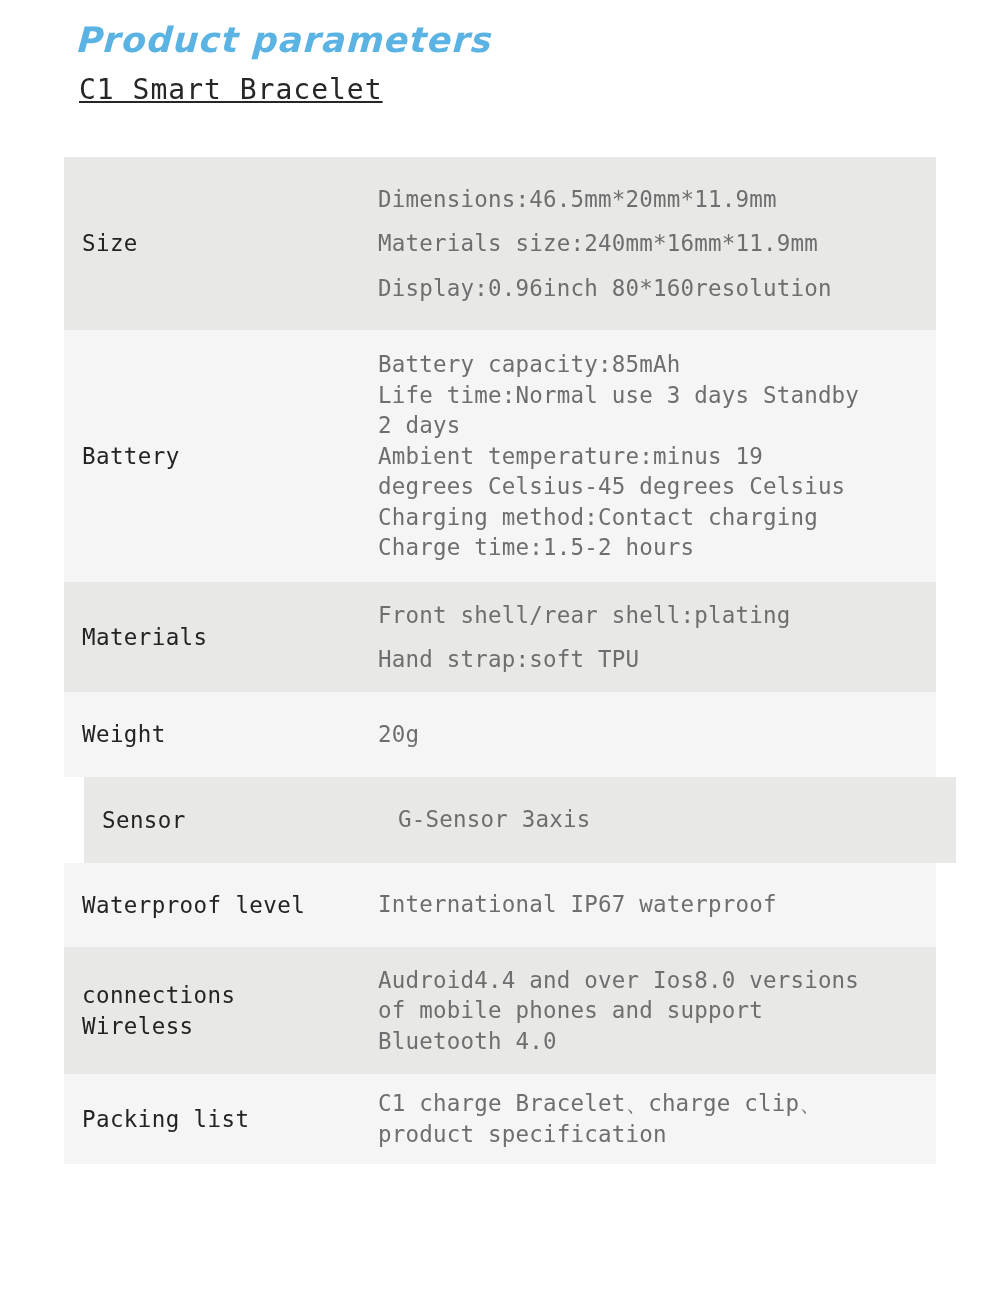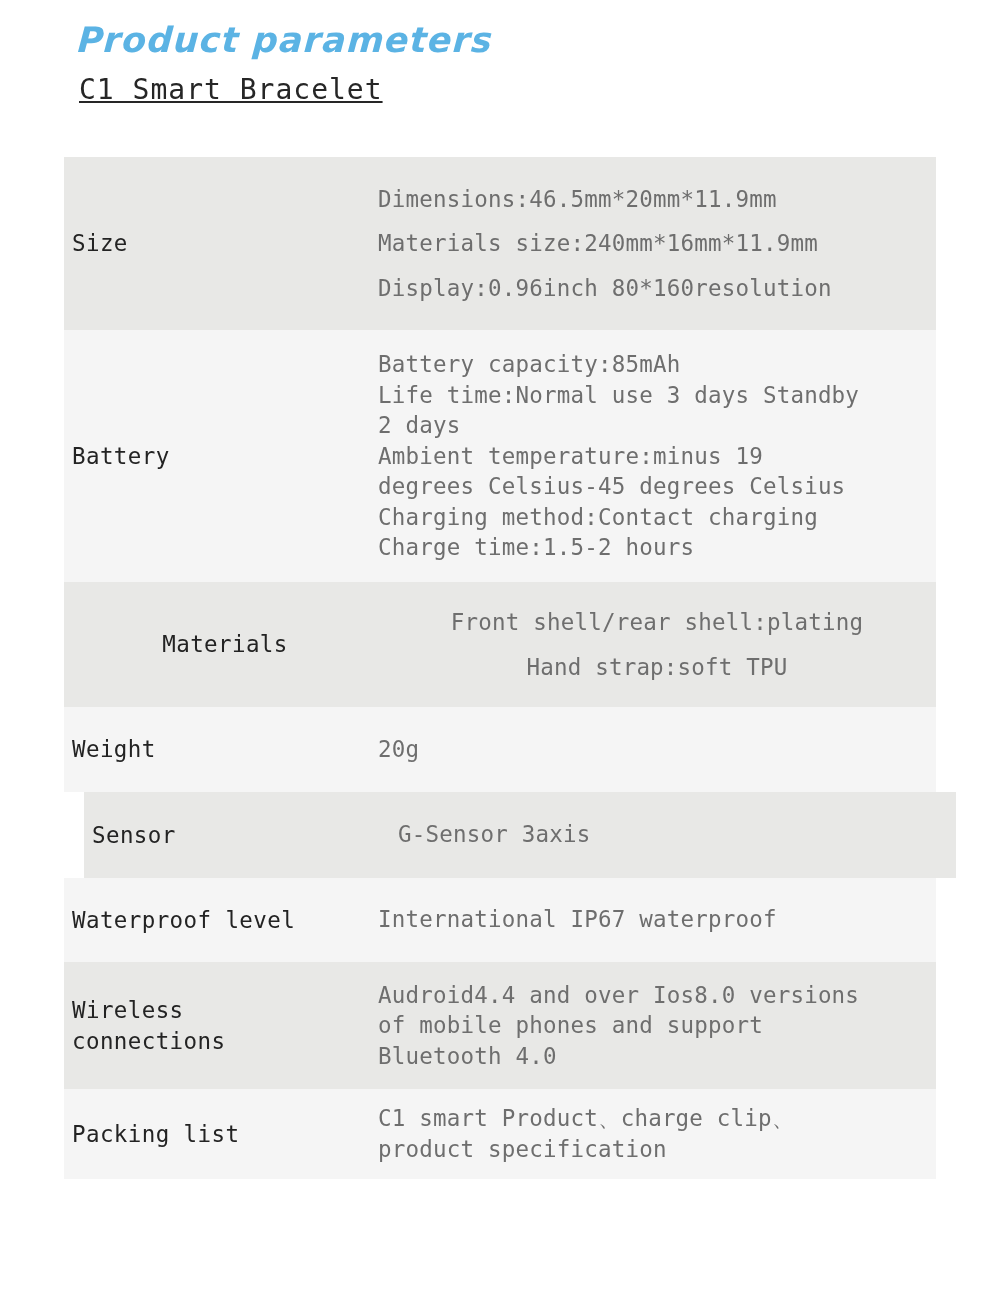--- a/index.html
+++ b/index.html
@@ -61,21 +61,21 @@
     align-items: center;
     box-sizing: border-box;
     width: 100%;
   }
   .spec-row.shade-dark { background: #e8e8e6; }
   .spec-row.shade-light { background: #f5f5f5; }
 
   .cell-label {
     flex: 0 0 314px;
     box-sizing: border-box;
-    padding-left: 8px;
+    padding-left: 18px;
     font-family: "DejaVu Sans Mono", "Liberation Mono", monospace;
     font-size: 22.5px;
     color: #232323;
     line-height: 1.62;
     letter-spacing: 0.4px;
   }
   .cell-value {
     flex: 1 1 auto;
     box-sizing: border-box;
     font-family: "DejaVu Sans Mono", "Liberation Mono", monospace;
@@ -125,21 +125,21 @@
         <span class="vline">Battery capacity:85mAh</span>
         <span class="vline">Life time:Normal use 3 days Standby</span>
         <span class="vline">2 days</span>
         <span class="vline">Ambient temperature:minus 19</span>
         <span class="vline">degrees Celsius-45 degrees Celsius</span>
         <span class="vline">Charging method:Contact charging</span>
         <span class="vline">Charge time:1.5-2 hours</span>
       </div>
     </div>
 
-    <div class="spec-row shade-dark loose" style="height:125px;text-align:center;">
+    <div class="spec-row shade-dark loose" style="height:110px;">
       <div class="cell-label">
         <span class="lline">Materials</span>
       </div>
       <div class="cell-value">
         <span class="vline">Front shell/rear shell:plating</span>
         <span class="vline">Hand strap:soft TPU</span>
       </div>
     </div>
 
     <div class="spec-row shade-light single" style="height:85px;">
@@ -164,34 +164,34 @@
       <div class="cell-label">
         <span class="lline">Waterproof level</span>
       </div>
       <div class="cell-value">
         <span class="vline">International IP67 waterproof</span>
       </div>
     </div>
 
     <div class="spec-row shade-dark tight" style="height:127px;">
       <div class="cell-label" style="line-height:1.36;">
+        <span class="lline">connections</span>
         <span class="lline">Wireless</span>
-        <span class="lline">connections</span>
       </div>
       <div class="cell-value">
         <span class="vline">Audroid4.4 and over Ios8.0 versions</span>
         <span class="vline">of mobile phones and support</span>
         <span class="vline">Bluetooth 4.0</span>
       </div>
     </div>
 
     <div class="spec-row shade-light tight" style="height:90px;justify-content:space-between;">
       <div class="cell-label">
         <span class="lline">Packing list</span>
       </div>
       <div class="cell-value">
-        <span class="vline">C1 smart Product、charge clip、</span>
+        <span class="vline">C1 charge Bracelet、charge clip、</span>
         <span class="vline">product specification</span>
       </div>
     </div>
 
   </div>
 </div>
 
 </body></html>

